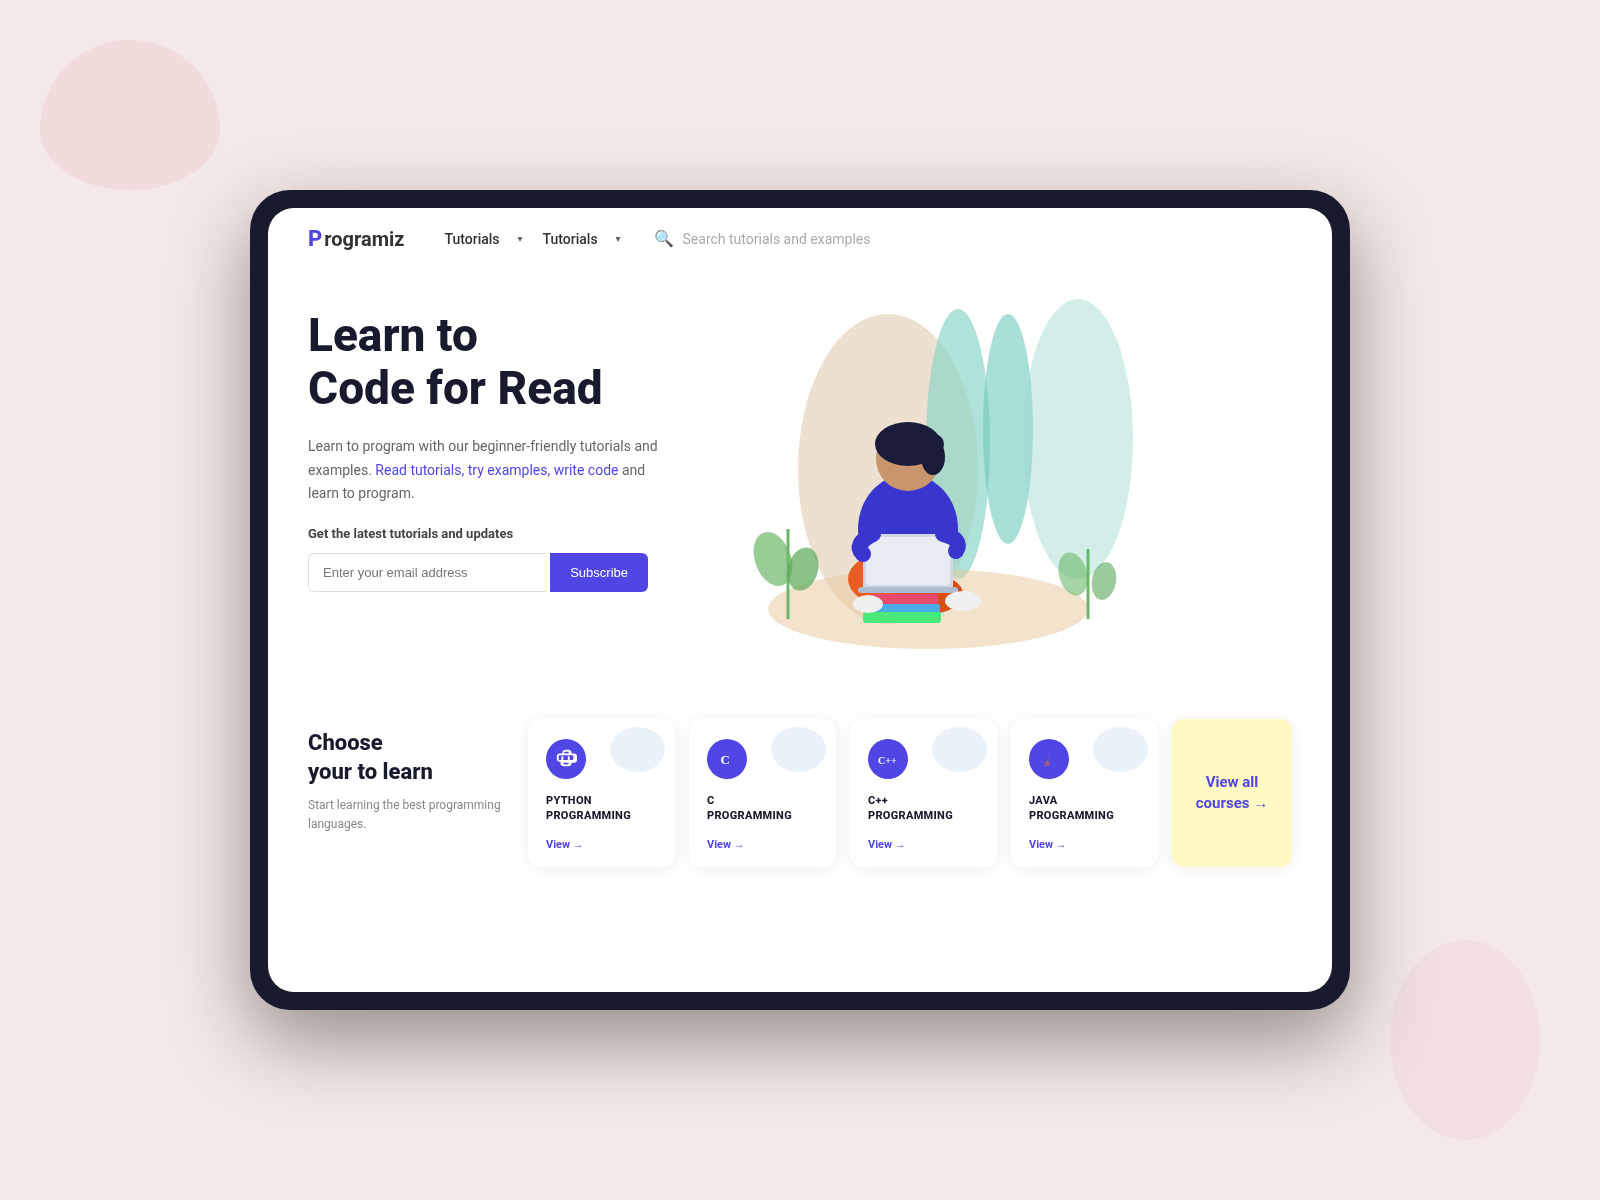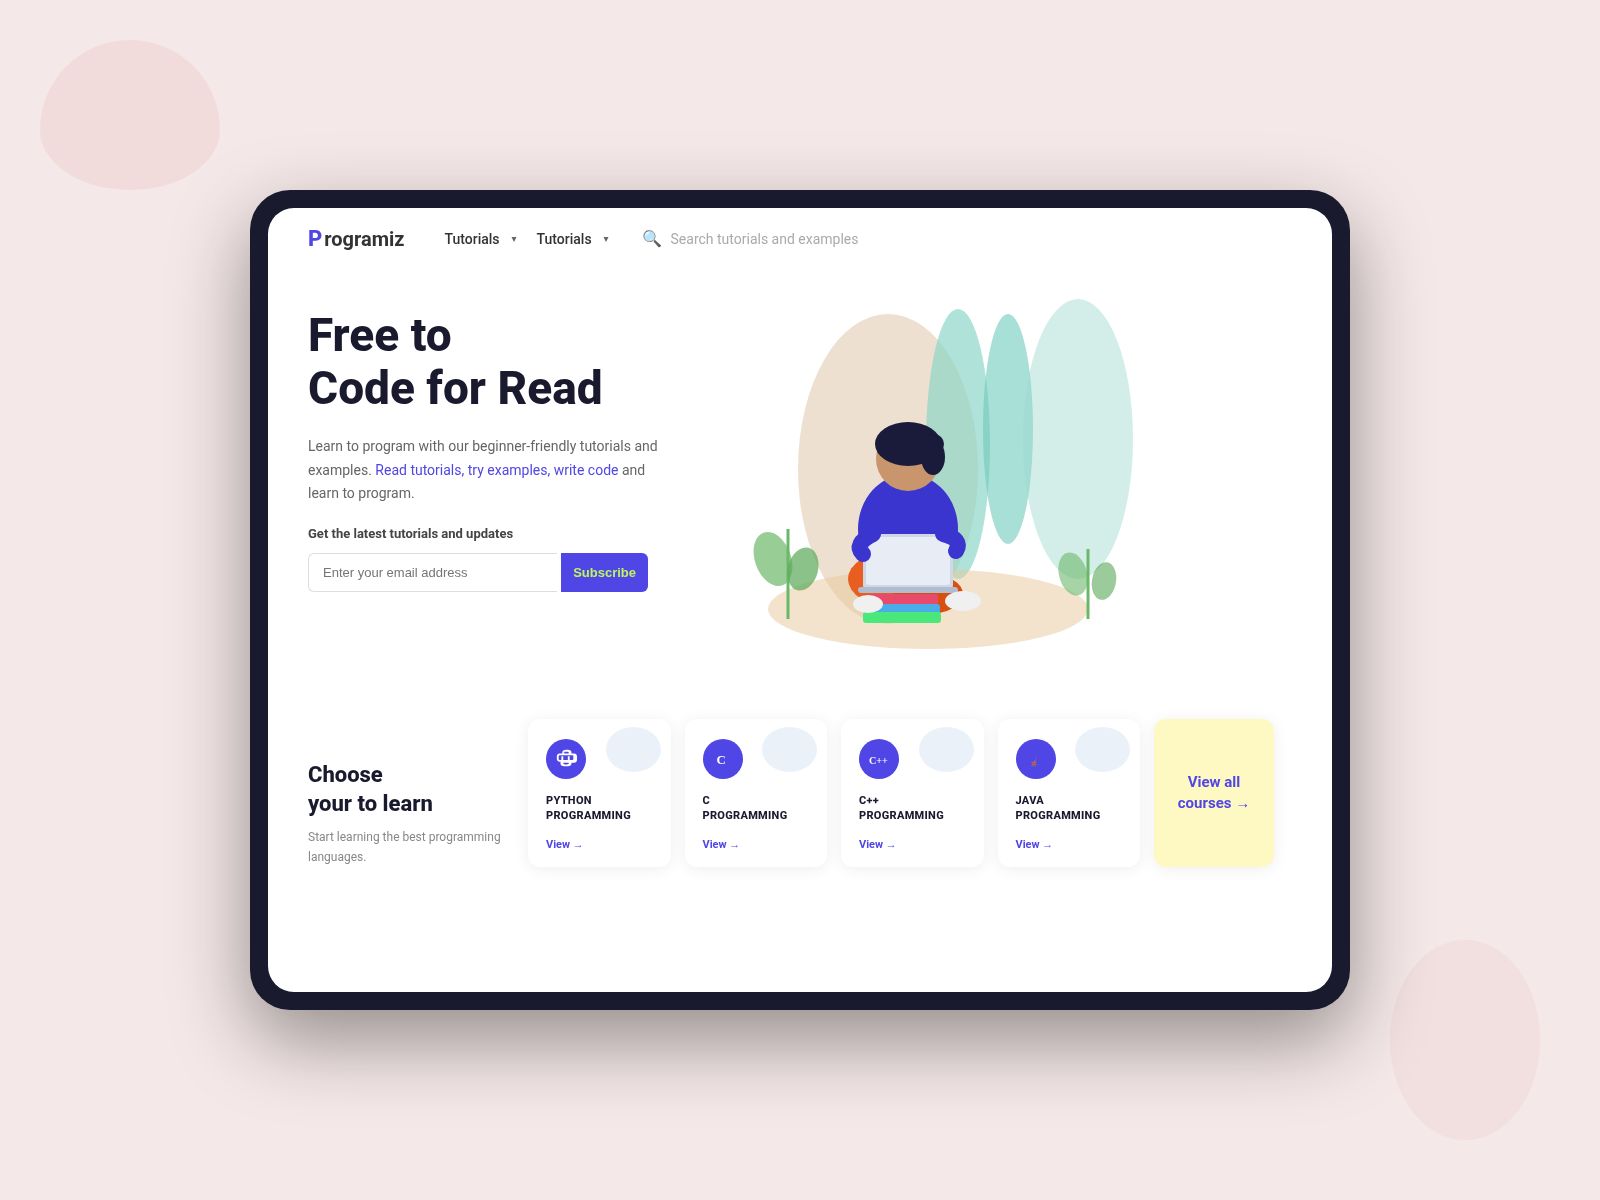--- a/index.html
+++ b/index.html
@@ -60,21 +60,21 @@
     .nav-links {
       display: flex;
       align-items: center;
       gap: 20px;
       margin-left: 16px;
     }
 
     .nav-link {
       display: flex;
       align-items: center;
-      gap: 12px;
+      gap: 18px;
       font-size: 14px;
       color: #333;
       cursor: pointer;
       font-weight: 500;
     }
 
     .nav-link .chevron {
       font-size: 10px;
       color: #666;
     }
@@ -148,43 +148,43 @@
       border: 1.5px solid #ddd;
       border-right: none;
       border-radius: 6px 0 0 6px;
       font-size: 13px;
       color: #666;
       outline: none;
       background: #fff;
     }
 
     .subscribe-btn {
-      padding: 11px 12px;
+      padding: 11px 20px;
       background: #4f46e5;
-      color: #bef264;
+      color: #ffffff;
       border: none;
       border-radius: 0 6px 6px 0;
       font-size: 13px;
-      font-weight: 700;
+      font-weight: 400;
       cursor: pointer;
     }
 
     
     .hero-right {
       flex: 1;
       position: relative;
       height: 380px;
       margin-left: -20px;
     }
 
     
     .courses-section {
       display: flex;
-      align-items: flex-end;
-      padding: 20px 58px 30px 40px;
+      align-items: flex-start;
+      padding: 20px 40px 30px 40px;
       gap: 20px;
       position: relative;
     }
 
     .courses-intro {
       flex: 0 0 200px;
       padding-top: 10px;
     }
 
     .courses-title {
@@ -332,21 +332,21 @@
       </div>
       <div class="search-bar">
         <span class="search-icon-nav">🔍</span>
         <span>Search tutorials and examples</span>
       </div>
     </nav>
 
     <section class="hero">
       <div class="hero-left">
         <h1 class="hero-title">
-          <span>Free to</span><br>
+          <span>Learn to</span><br>
           <span>Code for Read</span>
         </h1>
         <p class="hero-desc">
           <span>Learn to program with our beginner-friendly tutorials and examples. </span><a href="#">Read tutorials, try examples, write code</a><span> and learn to program.</span>
         </p>
         <p class="subscribe-label">Get the latest tutorials and updates</p>
         <div class="subscribe-form">
           <input class="email-input" type="email" placeholder="Enter your email address" style="">
           <button class="subscribe-btn">Subscribe</button>
         </div>

